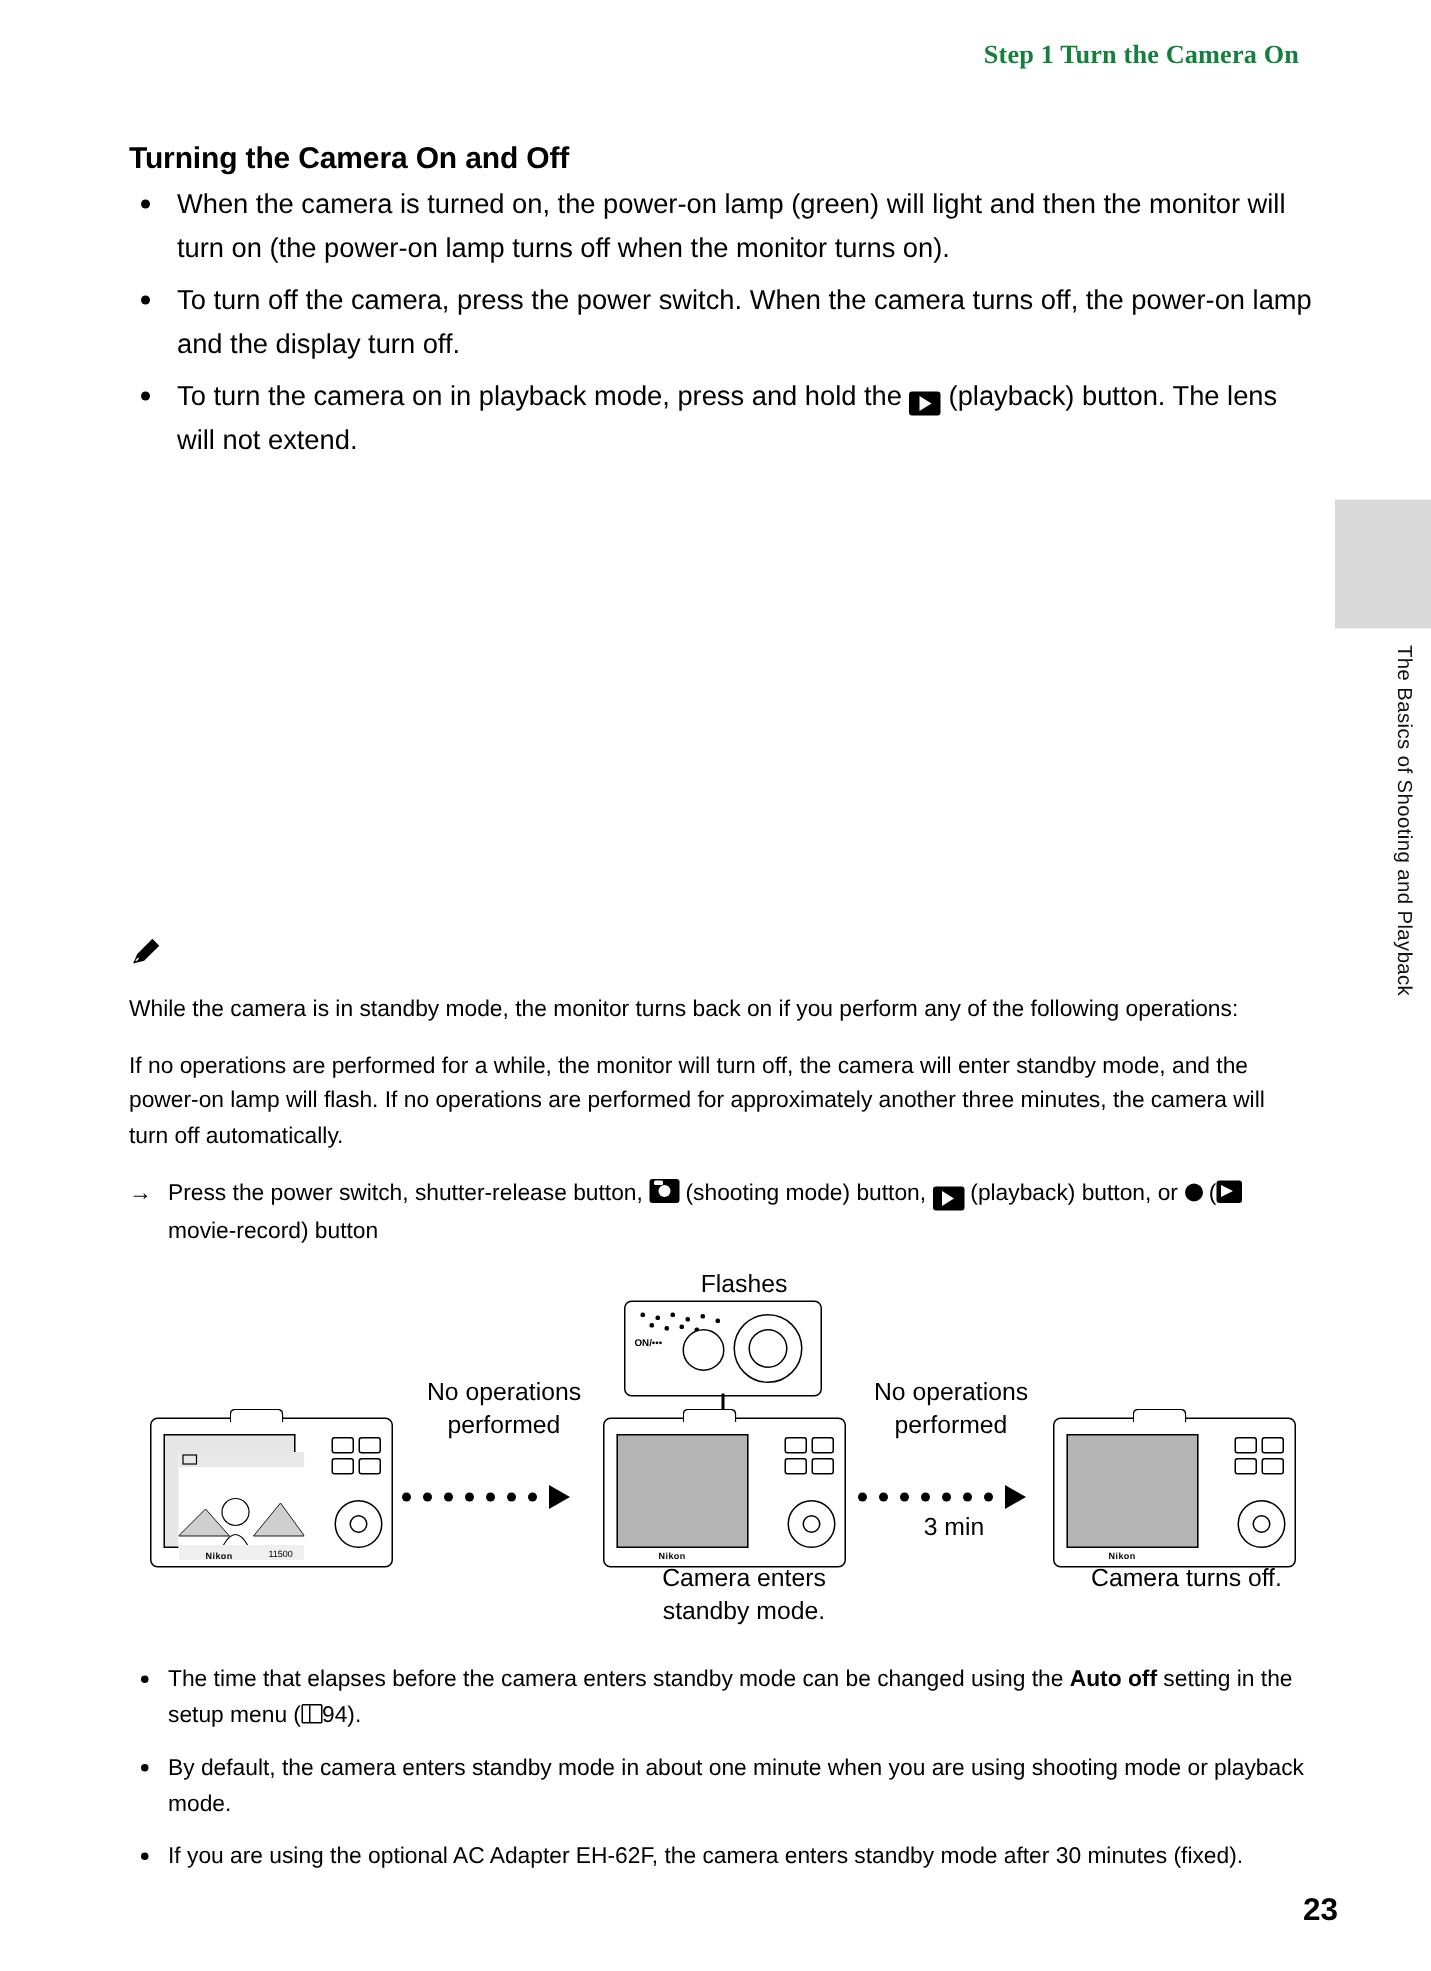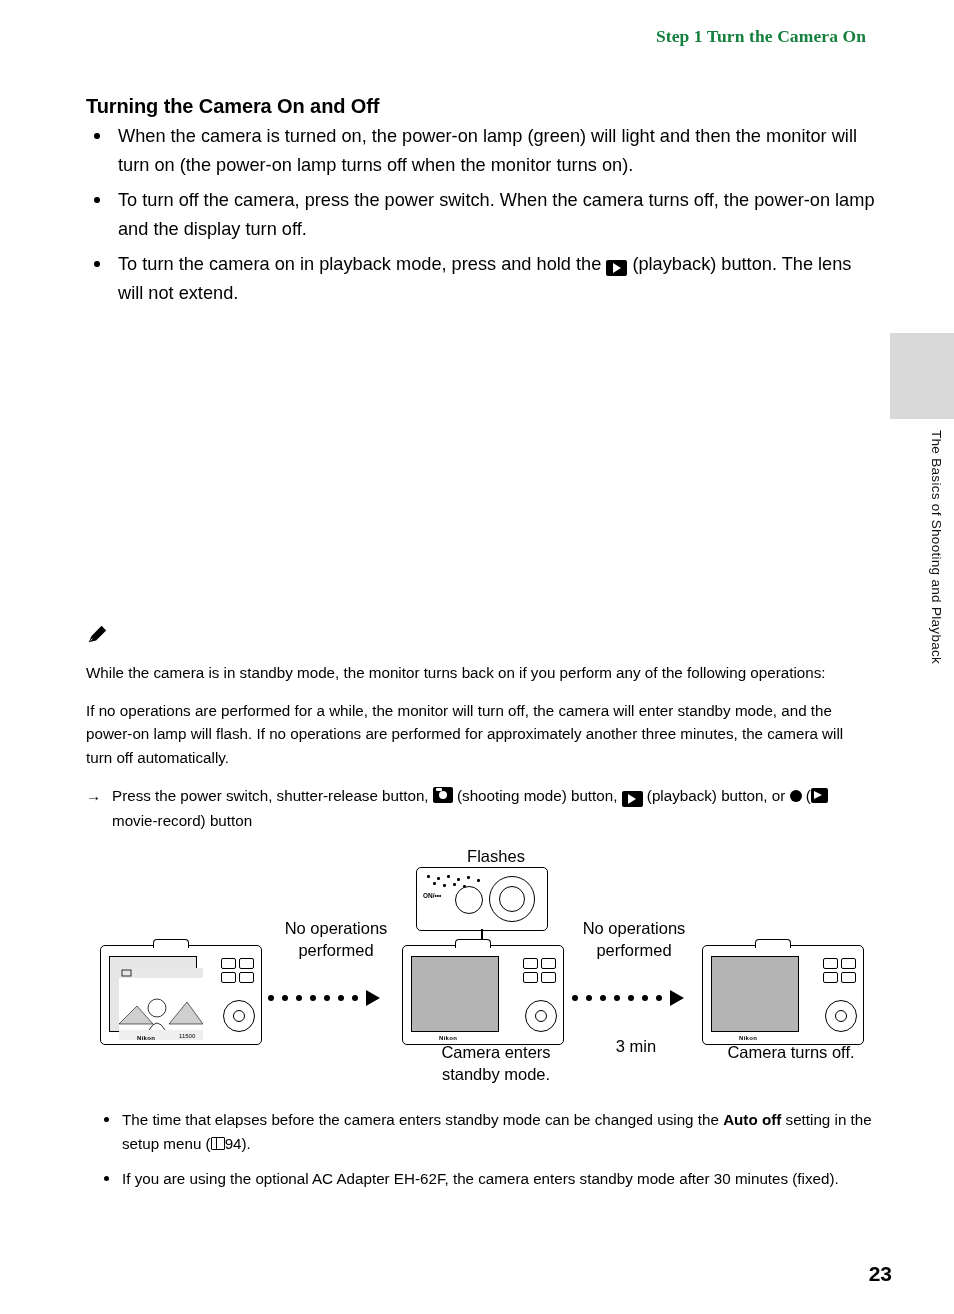--- a/index.html
+++ b/index.html
@@ -202,21 +202,21 @@
   }
   .lbl {
     position: absolute;
     font-size: 16.5px;
     text-align: center;
     line-height: 22px;
   }
   .lbl-flashes { left: 330px; top: 0px; width: 160px; }
   .lbl-noops1  { left: 150px; top: 72px; width: 200px; }
   .lbl-noops2  { left: 448px; top: 72px; width: 200px; }
-  .lbl-3min    { left: 505px; top: 162px; width: 90px; margin-top: 28px; }
+  .lbl-3min    { left: 505px; top: 162px; width: 90px; }
   .lbl-standby { left: 290px; top: 196px; width: 240px; }
   .lbl-off     { left: 580px; top: 196px; width: 250px; }
 
   .cam {
     position: absolute;
     border: 1.6px solid #000;
     border-radius: 5px;
     background: #fff;
   }
   .cam-small { width: 160px; height: 98px; }
@@ -358,21 +358,21 @@
   .thumb-img {
     position: absolute;
     left: 9px; top: 11px;
     width: 84px; height: 72px;
     background: #fff;
     overflow: hidden;
   }
   
   .bottom-list {
     position: absolute;
-    left: 96px;
+    left: 86px;
     top: 1108px;
     width: 790px;
   }
   .bottom-list .bullet-row {
     font-size: 15.2px;
     line-height: 23.5px;
     margin-bottom: 12px;
     padding-left: 26px;
   }
   .bottom-list .bullet-row .dot {
@@ -552,19 +552,23 @@
     <div class="lbl lbl-off">Camera turns off.</div>
   </div>
 
   <div class="bottom-list">
     <div class="bullet-row">
       <span class="dot"></span>
       <span>The time that elapses before the camera enters standby mode can be changed using the </span><span class="bold">Auto off</span><span> setting in the setup menu (</span><span class="book-glyph"></span><span>94</span><span>).</span>
     </div>
     <div class="bullet-row">
       <span class="dot"></span>
+      <span>By default, the camera enters standby mode in about one minute when you are using shooting mode or playback mode.</span>
+    </div>
+    <div class="bullet-row">
+      <span class="dot"></span>
       <span>If you are using the optional AC Adapter EH-62F, the camera enters standby mode after 30 minutes (fixed).</span>
     </div>
   </div>
 
   <div class="page-number">23</div>
 
 </div>
 
 </body></html>

